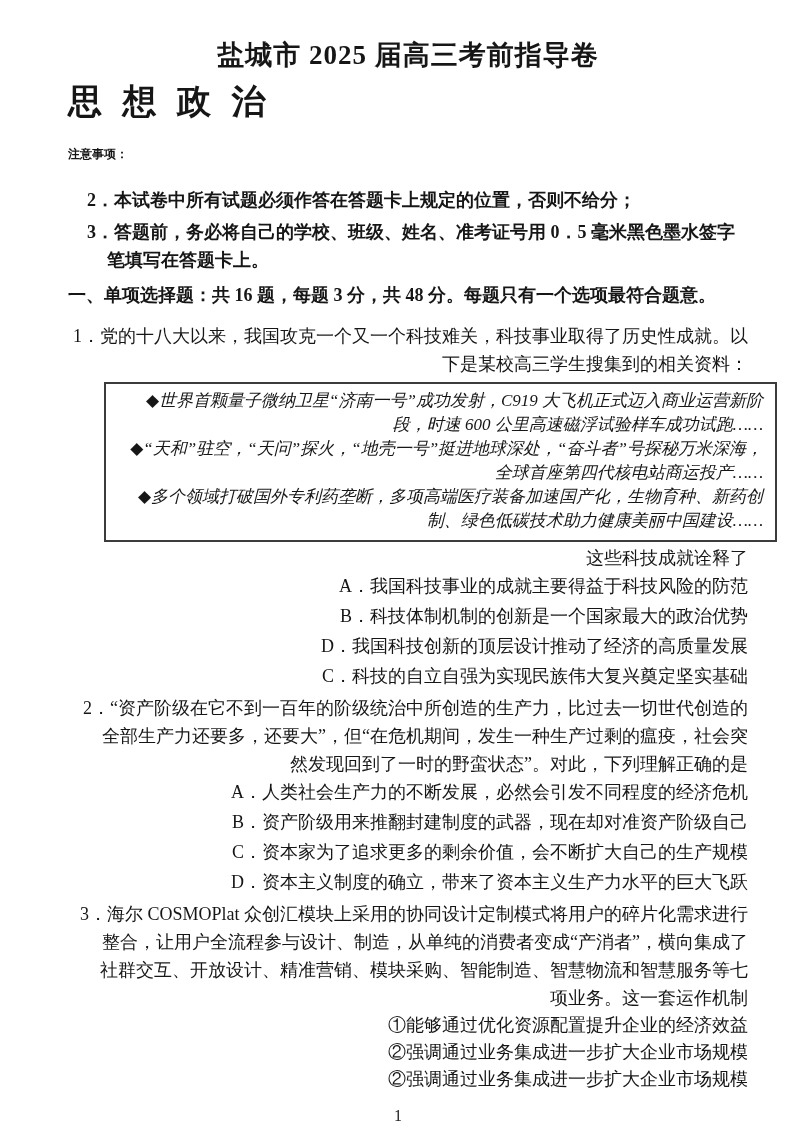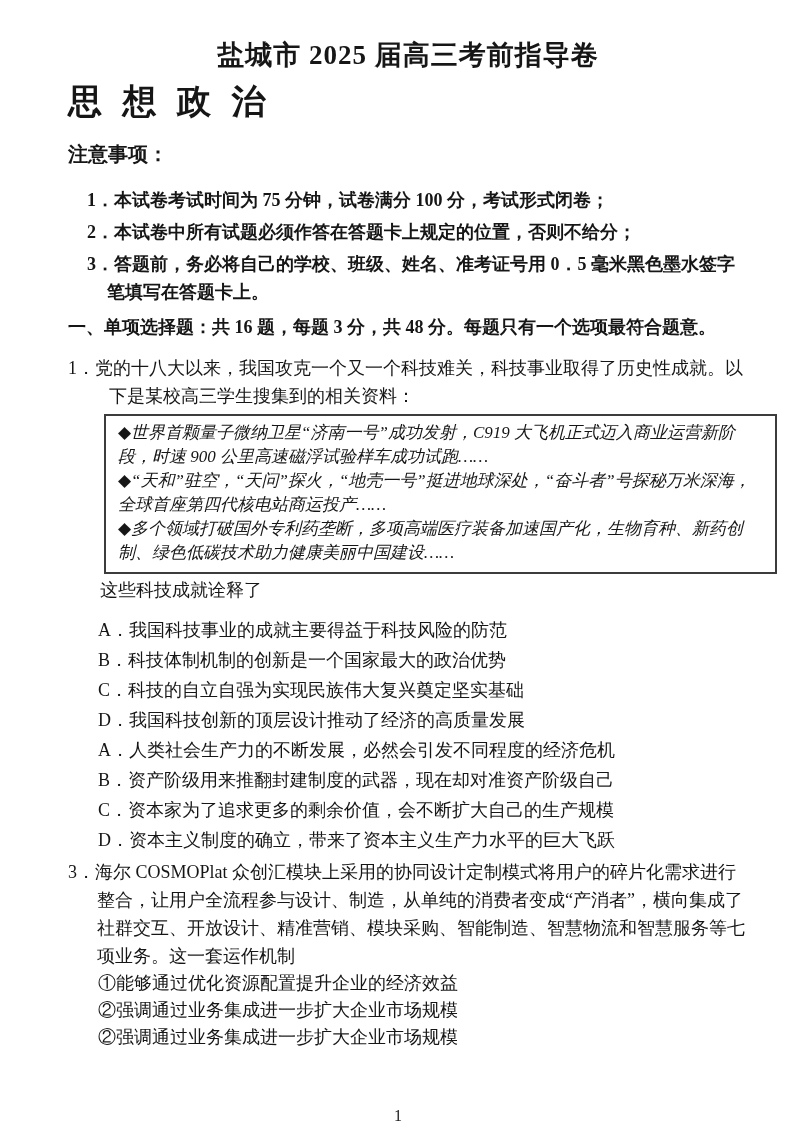--- a/index.html
+++ b/index.html
@@ -31,21 +31,21 @@
     text-align: left;
     margin: 8px 0 12px 0;
     line-height: 44px;
   }
   .subject-text {
     font-size: 34px;
     font-weight: 700;
     letter-spacing: 6px;
   }
   .notice-heading {
-    font-size: 20px;
+    font-size: 12px;
     font-weight: 700;
     line-height: 24px;
     margin: 8px 0 20px 0;
   }
   .notice-item {
     font-size: 18px;
     font-weight: 700;
     line-height: 28px;
     margin: 4px 0;
     padding-left: 39px;
@@ -53,20 +53,21 @@
   }
   .section-heading {
     font-size: 18px;
     font-weight: 700;
     line-height: 30px;
     margin: 6px 0 12px 0;
   }
   .question {
     font-size: 18px;
     line-height: 28px;
+    text-align: right;
   }
   .q-stem {
     margin: 2px 0 0 0;
   }
   .indent-q1 {
     padding-left: 41px;
     text-indent: -41px;
   }
   .indent-q2 {
     padding-left: 29px;
@@ -79,21 +80,21 @@
     border: 2px solid #3c3c3c;
     padding: 5px 12px 7px 12px;
     font-style: italic;
     font-size: 17px;
     line-height: 24px;
   }
   .box-para {
     margin: 0;
   }
   .q-caption {
-    margin: 0 0 12px 32px;
+    margin: 0 0 0 32px;
     line-height: 28px;
   }
   .option {
     margin-left: 30px;
     line-height: 27px;
     padding: 1px 0 2px 0;
   }
   .sub-item {
     margin-left: 30px;
     line-height: 27px;
@@ -116,53 +117,53 @@
   <div class="title">盐城市 2025 届高三考前指导卷</div>
 
   <div class="subject">
     <span class="subject-text">思 想 政 治</span>
   </div>
 
   <div class="notice-heading">注意事项：</div>
 
   <div class="notice-list">
 
-      <div class="notice-item">1．本试卷考试时间为 75 分钟，试卷满分 100 分，考试形式闭卷；</div>
 
       <div class="notice-item">2．本试卷中所有试题必须作答在答题卡上规定的位置，否则不给分；</div>
 
       <div class="notice-item">3．答题前，务必将自己的学校、班级、姓名、准考证号用 0．5 毫米黑色墨水签字笔填写在答题卡上。</div>
     </div>
 
   <div class="section-heading">一、单项选择题：共 16 题，每题 3 分，共 48 分。每题只有一个选项最符合题意。</div>
 
   <div class="question">
     <div class="q-stem indent-q1">1．党的十八大以来，我国攻克一个又一个科技难关，科技事业取得了历史性成就。以下是某校高三学生搜集到的相关资料：</div>
     <div class="material-box">
 
-        <div class="box-para">◆世界首颗量子微纳卫星“济南一号”成功发射，C919 大飞机正式迈入商业运营新阶段，时速 900 公里高速磁浮试验样车成功试跑……</div>
+        <div class="box-para">◆世界首颗量子微纳卫星“济南一号”成功发射，C919 大飞机正式迈入商业运营新阶段，时速 600 公里高速磁浮试验样车成功试跑……</div>
 
         <div class="box-para">◆“天和”驻空，“天问”探火，“地壳一号”挺进地球深处，“奋斗者”号探秘万米深海，全球首座第四代核电站商运投产……</div>
 
         <div class="box-para">◆多个领域打破国外专利药垄断，多项高端医疗装备加速国产化，生物育种、新药创制、绿色低碳技术助力健康美丽中国建设……</div>
       </div>
     <div class="q-caption">这些科技成就诠释了</div>
     <div class="options">
 
         <div class="option">A．我国科技事业的成就主要得益于科技风险的防范</div>
 
         <div class="option">B．科技体制机制的创新是一个国家最大的政治优势</div>
 
+        <div class="option">D．我国科技创新的顶层设计推动了经济的高质量发展</div>
+
         <div class="option">C．科技的自立自强为实现民族伟大复兴奠定坚实基础</div>
-
-        <div class="option">D．我国科技创新的顶层设计推动了经济的高质量发展</div>
       </div>
   </div>
 
   <div class="question">
+    <div class="q-stem indent-q2">2．“资产阶级在它不到一百年的阶级统治中所创造的生产力，比过去一切世代创造的全部生产力还要多，还要大”，但“在危机期间，发生一种生产过剩的瘟疫，社会突然发现回到了一时的野蛮状态”。对此，下列理解正确的是</div>
     <div class="options">
 
         <div class="option">A．人类社会生产力的不断发展，必然会引发不同程度的经济危机</div>
 
         <div class="option">B．资产阶级用来推翻封建制度的武器，现在却对准资产阶级自己</div>
 
         <div class="option">C．资本家为了追求更多的剩余价值，会不断扩大自己的生产规模</div>
 
         <div class="option">D．资本主义制度的确立，带来了资本主义生产力水平的巨大飞跃</div>
       </div>

